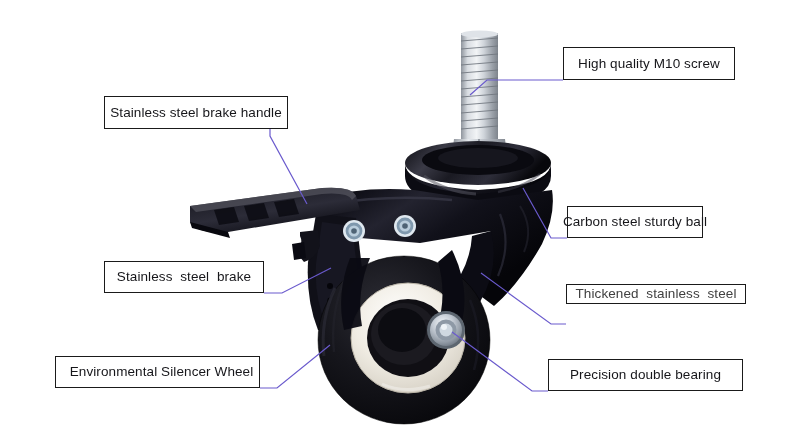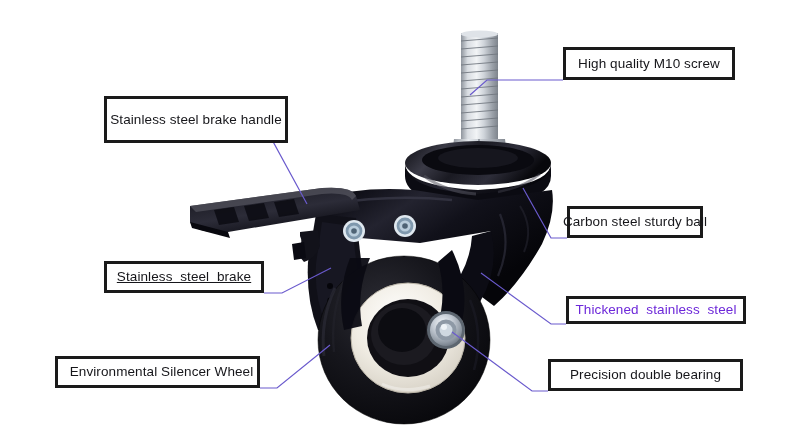--- a/index.html
+++ b/index.html
@@ -14,21 +14,21 @@
     background: #ffffff;
     overflow: hidden;
     font-family: "Liberation Sans", sans-serif;
   }
 
   
   .callout {
     position: absolute;
     box-sizing: border-box;
     background: #ffffff;
-    border: 3px solid #f97316;
+    border: 1px solid #f97316;
     color: #16161a;
     font-size: 13.5px;
     line-height: 1;
     display: flex;
     align-items: center;
     justify-content: center;
     white-space: pre;
     letter-spacing: 0.1px;
     z-index: 40;
   }
@@ -237,20 +237,20 @@
       <polyline points="563,80 487,80 470,95" fill="none" stroke="#6a5acd" stroke-width="1.2"></polyline>
       <polyline points="270,129 270,136 307,204" fill="none" stroke="#6a5acd" stroke-width="1.2"></polyline>
       <polyline points="567,238 551,238 523,188" fill="none" stroke="#6a5acd" stroke-width="1.2"></polyline>
       <polyline points="264,293 282,293 331,268" fill="none" stroke="#6a5acd" stroke-width="1.2"></polyline>
       <polyline points="566,324 551,324 481,273" fill="none" stroke="#6a5acd" stroke-width="1.2"></polyline>
       <polyline points="260,388 277,388 330,345" fill="none" stroke="#6a5acd" stroke-width="1.2"></polyline>
       <polyline points="548,391 532,391 452,332" fill="none" stroke="#6a5acd" stroke-width="1.2"></polyline>
     </svg>
 
   <div class="callout" style="left: 563px; top: 47px; width: 172px; height: 33px; border-color: rgb(26, 26, 26); color: rgb(22, 22, 26);">High quality M10 screw</div>
-  <div class="callout" style="left: 104px; top: 96px; width: 184px; height: 47px; border-color: rgb(26, 26, 26); color: rgb(22, 22, 26);">Stainless steel brake handle</div>
+  <div class="callout" style="left: 104px; top: 96px; width: 184px; height: 33px; border-color: rgb(26, 26, 26); color: rgb(22, 22, 26);">Stainless steel brake handle</div>
   <div class="callout" style="left: 567px; top: 206px; width: 136px; height: 32px; border-color: rgb(26, 26, 26); color: rgb(22, 22, 26);">Carbon steel sturdy ball</div>
-  <div class="callout" style="left: 104px; top: 261px; width: 160px; height: 32px; border-color: rgb(26, 26, 26); color: rgb(22, 22, 26); text-decoration: underline;">Stainless  steel  brake</div>
-  <div class="callout" style="left: 566px; top: 296px; width: 180px; height: 28px; border-color: rgb(26, 26, 26); color: #6d28d9;">Thickened  stainless  steel</div>
+  <div class="callout" style="left: 104px; top: 261px; width: 160px; height: 32px; border-color: rgb(26, 26, 26); color: rgb(22, 22, 26);">Stainless  steel  brake</div>
+  <div class="callout" style="left: 566px; top: 284px; width: 180px; height: 20px; border-color: rgb(26, 26, 26); color: #404040;">Thickened  stainless  steel</div>
   <div class="callout" style="left: 55px; top: 356px; width: 205px; height: 32px; border-color: rgb(26, 26, 26); color: rgb(22, 22, 26); padding-left: 8px;">Environmental Silencer Wheel</div>
   <div class="callout" style="left: 548px; top: 359px; width: 195px; height: 32px; border-color: rgb(26, 26, 26); color: rgb(22, 22, 26);">Precision double bearing</div>
 
 </div>
 
 </body></html>

